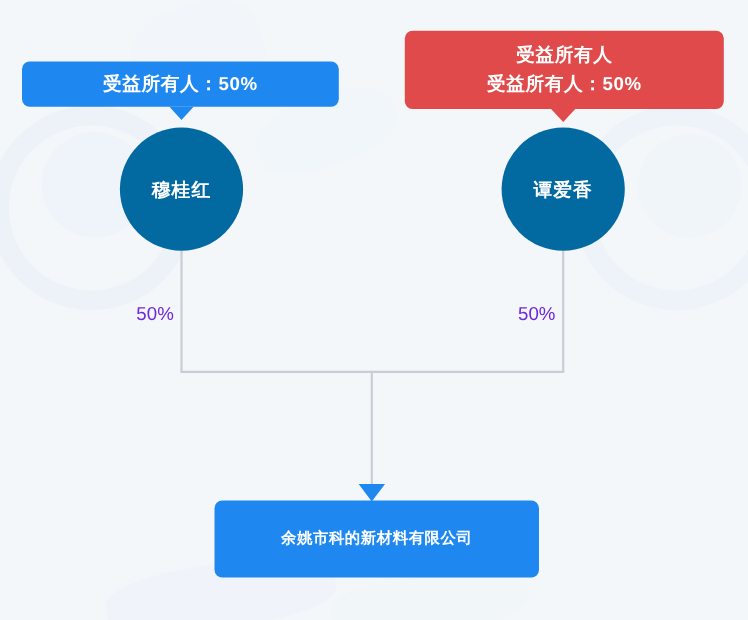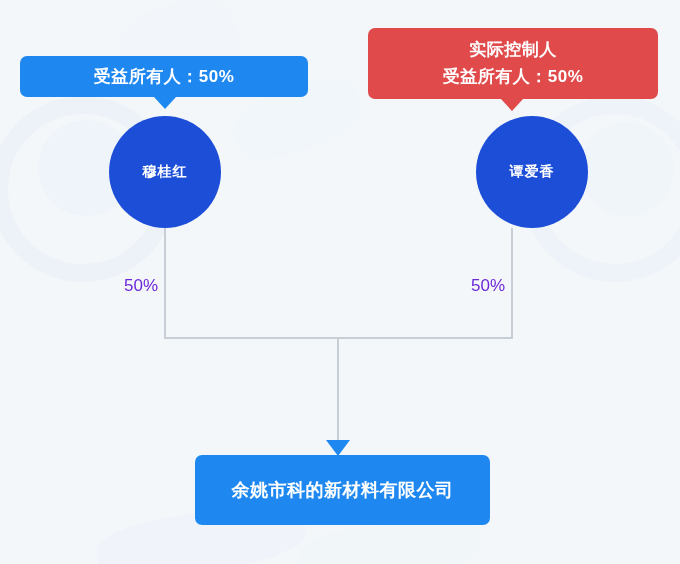--- a/index.html
+++ b/index.html
@@ -146,31 +146,31 @@
   #badge-owner-right .badge-tail {
     left: 133px; top: 71px;
     border-top: 12px solid #e04a4a;
   }
 
   
   .person-circle {
     position: absolute;
     width: 112px; height: 112px;
     border-radius: 50%;
-    background: #1d4ed8;
+    background: #0369a1;
     color: #ffffff;
     display: flex;
     align-items: center;
     justify-content: center;
-    font-size: 14px;
+    font-size: 17px;
     font-weight: bold;
     letter-spacing: 1px;
   }
   #person-left  { left: 109px; top: 116px; }
-  #person-right { left: 476px; top: 116px; }
+  #person-right { left: 456px; top: 116px; }
 
   
   .pct-label {
     position: absolute;
     color: #6d28d9;
     font-size: 17px;
     text-align: right;
     white-space: nowrap;
   }
   #pct-left  { left: 86px;  top: 276px; width: 72px; }
@@ -181,21 +181,21 @@
     position: absolute;
     left: 195px; top: 455px;
     width: 295px; height: 70px;
     box-sizing: border-box;
     background: #1e88f0;
     border-radius: 7px;
     color: #ffffff;
     display: flex;
     align-items: center;
     justify-content: center;
-    font-size: 18px;
+    font-size: 14px;
     font-weight: bold;
     letter-spacing: 0.5px;
     text-align: center;
   }
 </style>
 </head>
 <body>
 
 <div id="chart-canvas">
 
@@ -220,21 +220,21 @@
 
     <polygon points="326,440 350,440 338,456" fill="#1e88f0"></polygon>
   </svg>
 
   <div class="badge" id="badge-owner-left">
     <span class="badge-line">受益所有人：50%</span>
     <span class="badge-tail"></span>
   </div>
 
   <div class="badge" id="badge-owner-right">
-    <span class="badge-line">实际控制人</span>
+    <span class="badge-line">受益所有人</span>
     <span class="badge-line">受益所有人：50%</span>
     <span class="badge-tail"></span>
   </div>
 
   <div class="person-circle" id="person-left">穆桂红</div>
 
   <div class="person-circle" id="person-right">谭爱香</div>
 
   <div class="pct-label" id="pct-left">50%</div>
 

